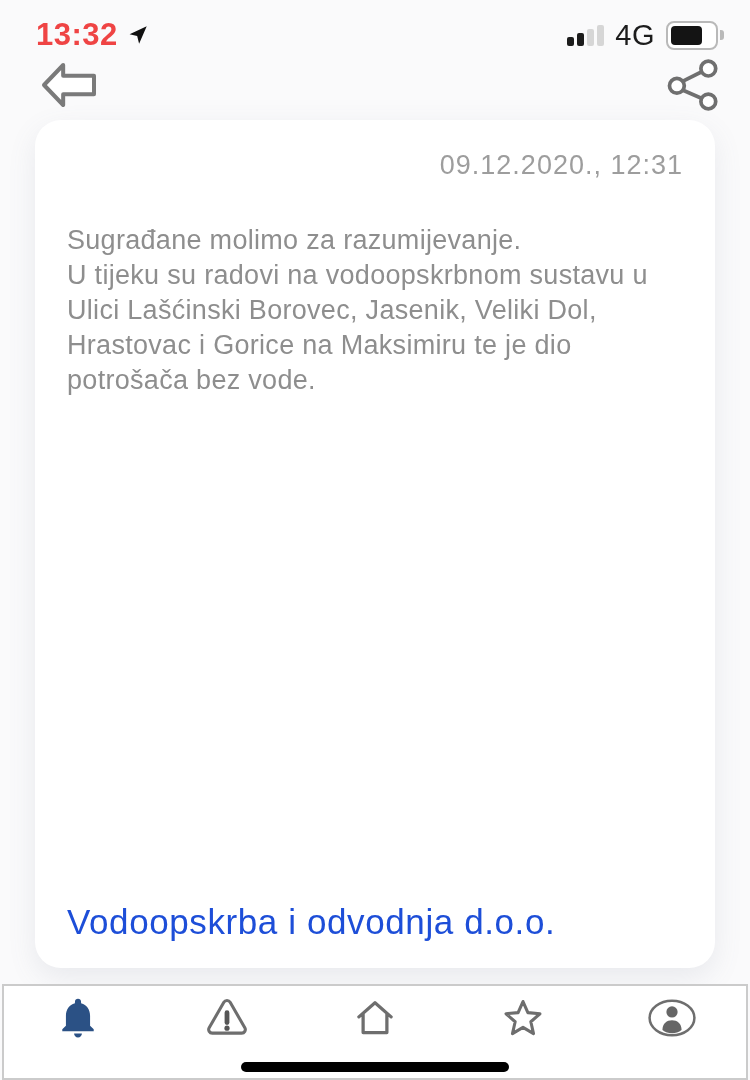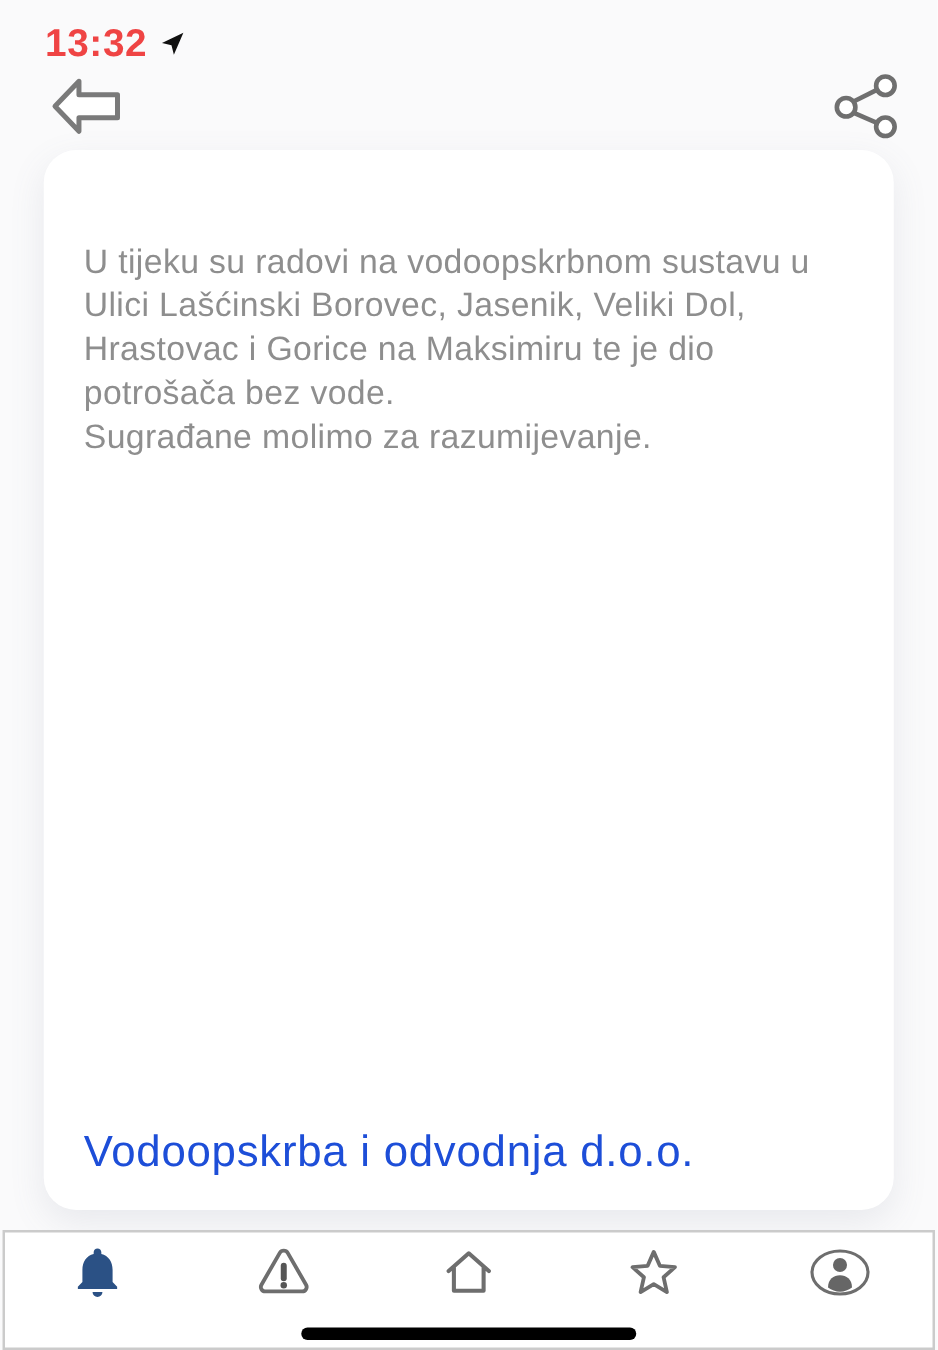--- a/index.html
+++ b/index.html
@@ -90,42 +90,58 @@
 </head>
 <body>
 
 <div class="status-bar">
   <div class="status-left">
     <span class="time">13:32</span>
     <svg class="loc-arrow" viewBox="0 0 24 24">
       <path d="M21.5 2.5 L13.2 21.5 L11.1 13.2 L2.8 11.3 Z" fill="#101010"></path>
     </svg>
   </div>
+  <div class="status-right">
+    <span class="signal">
+        <i></i>
+        <i></i>
+        <i></i>
+        <i></i>
+      </span>
+    <span class="net-label">4G</span>
+    <span class="battery">
+      <span class="battery-body">
+          <span class="battery-fill"></span>
+        </span>
+      <span class="battery-nub"></span>
+    </span>
+  </div>
 </div>
 
 <div class="back-btn">
   <svg viewBox="0 0 36 30" width="66" height="50">
     <path d="M14.5 3 L3 15 L14.5 27 L14.5 20.5 L33 20.5 L33 9.5 L14.5 9.5 Z" fill="#ffffff" stroke="#7a7a7a" stroke-width="2.4" stroke-linejoin="round"></path>
   </svg>
 </div>
 
 <div class="share-btn">
   <svg viewBox="0 0 36 34" width="58" height="58">
     <line x1="9" y1="16" x2="25" y2="8" stroke="#6f6f6f" stroke-width="2.3"></line>
     <line x1="9" y1="19" x2="25" y2="26" stroke="#6f6f6f" stroke-width="2.3"></line>
     <circle cx="8" cy="17.5" r="4.6" fill="#ffffff" stroke="#6f6f6f" stroke-width="2.3"></circle>
     <circle cx="27.5" cy="6.8" r="4.6" fill="#ffffff" stroke="#6f6f6f" stroke-width="2.3"></circle>
     <circle cx="27.5" cy="27.2" r="4.6" fill="#ffffff" stroke="#6f6f6f" stroke-width="2.3"></circle>
   </svg>
 </div>
 
 <div class="card">
+  <div class="card-date">09.12.2020., 12:31</div>
   <div class="card-body">
+    <p>Sugrađane molimo za razumijevanje.</p>
     <p>U tijeku su radovi na vodoopskrbnom sustavu u Ulici Lašćinski Borovec, Jasenik, Veliki Dol, Hrastovac i Gorice na Maksimiru te je dio potrošača bez vode.</p>
-    <p>Sugrađane molimo za razumijevanje.</p>
   </div>
   <div class="card-source">Vodoopskrba i odvodnja d.o.o.</div>
 </div>
 
 <div class="bottom-nav">
 
   <div class="nav-item">
     <svg viewBox="0 0 24 24">
       <path fill="#2b5185" d="M12 22.2c1.15 0 2.05-.9 2.05-2.05h-4.1c0 1.15.9 2.05 2.05 2.05zm6.3-6.2v-5.2c0-3.2-1.7-5.85-4.7-6.55v-.7C13.6 2.7 12.9 2 12 2s-1.6.7-1.6 1.55v.7c-3 .7-4.7 3.35-4.7 6.55V16l-1.9 1.9v.95h16.4v-.95L18.3 16z"></path>
     </svg>

